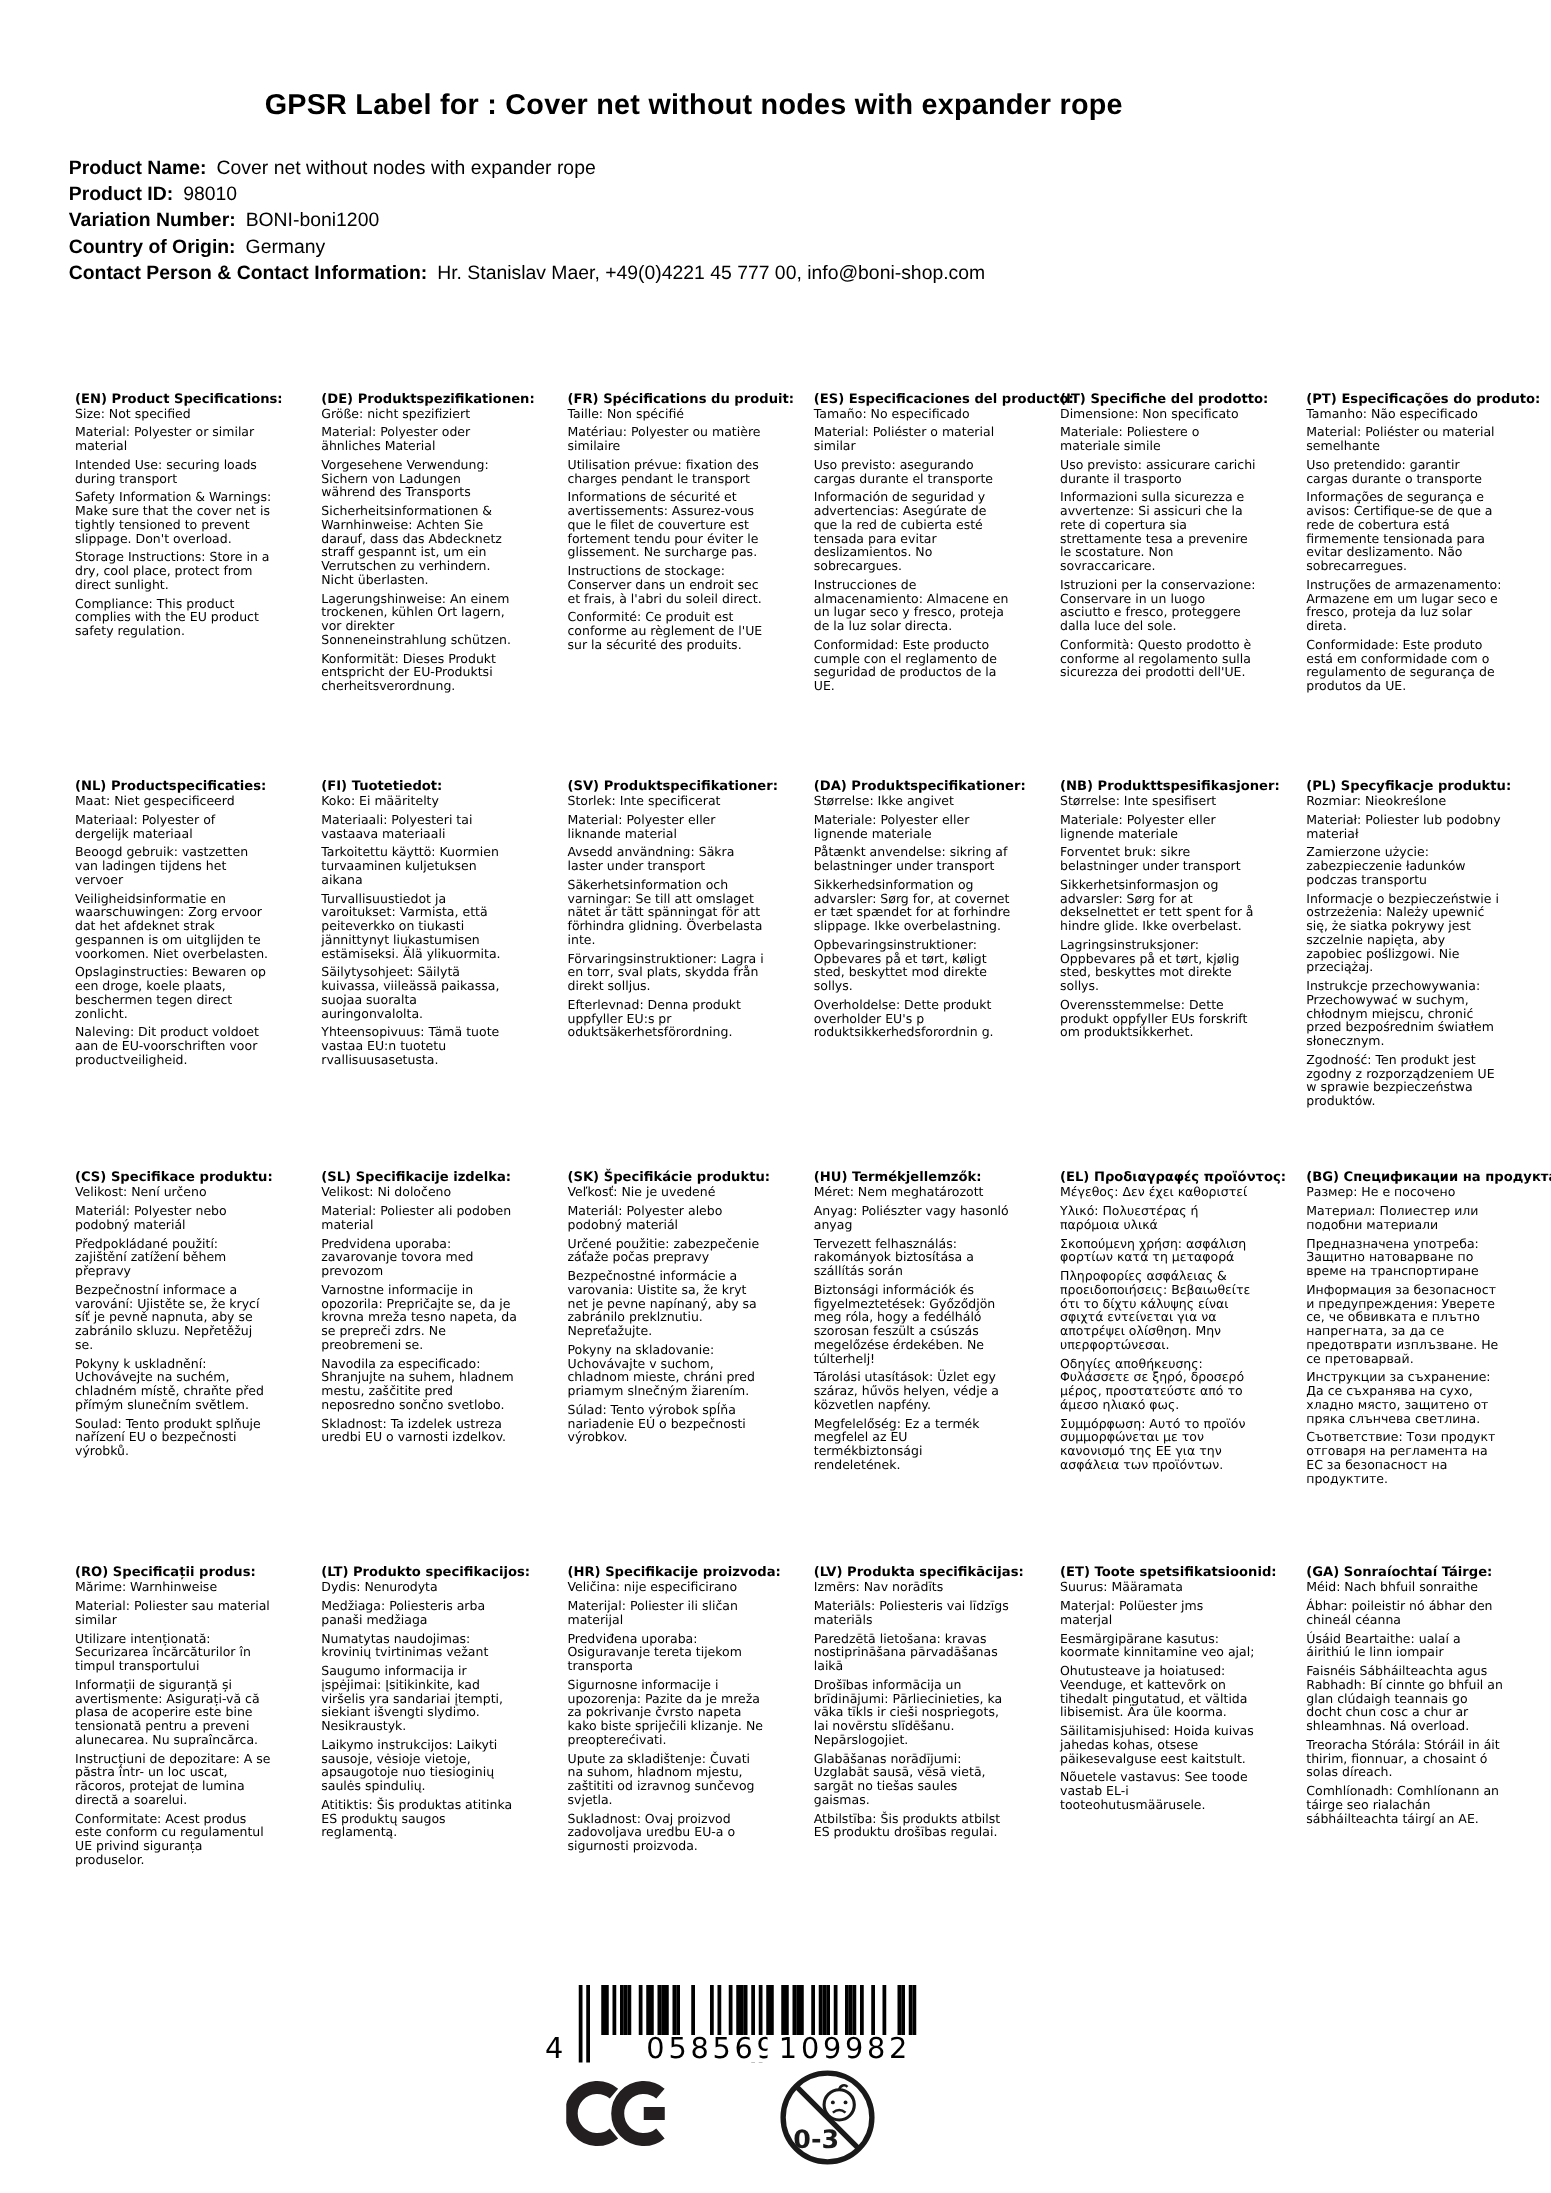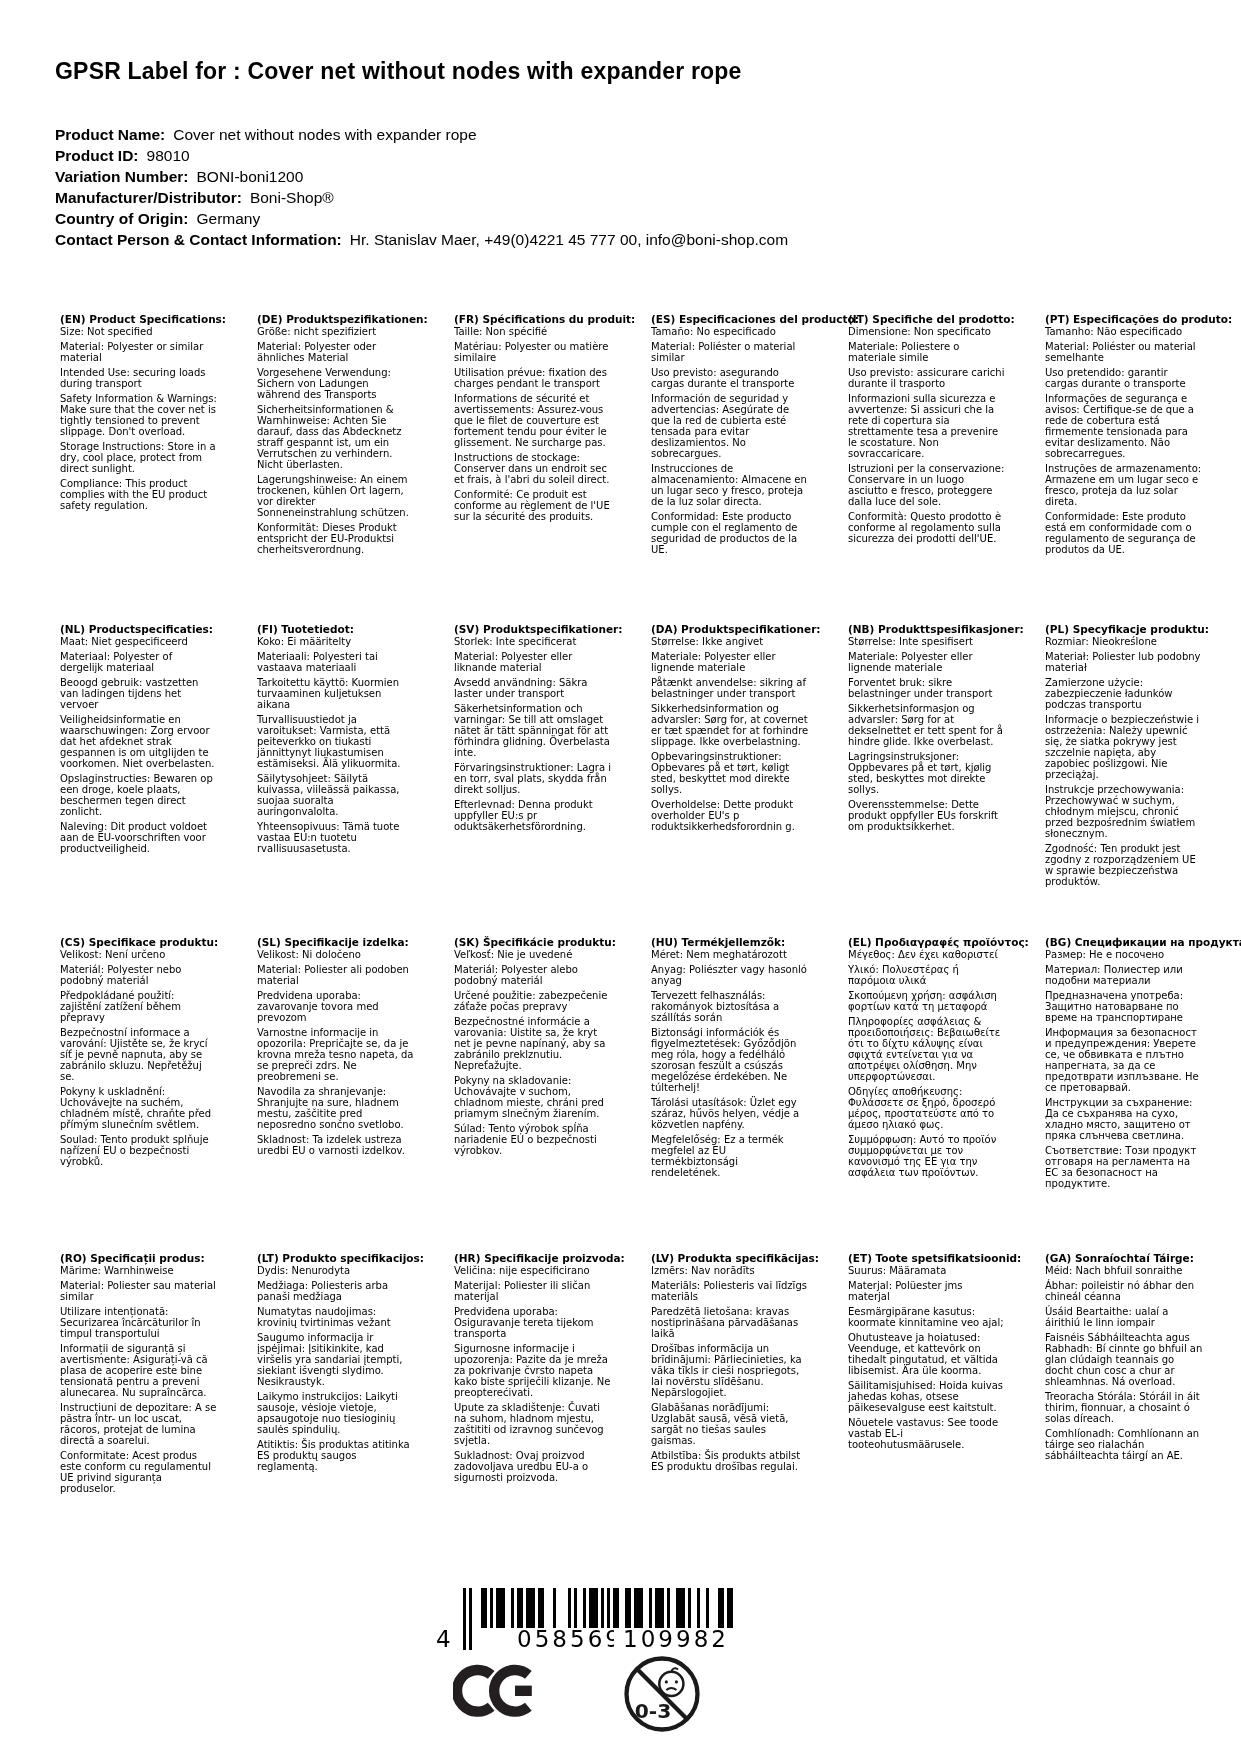--- a/index.html
+++ b/index.html
@@ -1,19 +1,19 @@
 <!DOCTYPE html>
 <html><head>
 <meta charset="utf-8">
 <style>
   html,body{margin:0;padding:0;background:#fff;}
   .page{position:relative;width:1241px;height:1754px;background:#ffffff;color:#000;
         font-family:"DejaVu Sans",sans-serif;overflow:hidden;}
 
-  .title{position:absolute;top:58px;left:55px;width:1000px;text-align:left;
+  .title{position:absolute;top:70px;left:55px;width:1000px;text-align:center;
          font-family:"Liberation Sans",sans-serif;font-weight:bold;font-size:23px;letter-spacing:0.2px;}
 
   .info{position:absolute;top:124px;left:55px;font-family:"Liberation Sans",sans-serif;
         font-size:15.5px;line-height:21px;}
   .info-label{font-weight:bold;margin-right:8px;}
 
   .specs{position:absolute;top:302px;left:60px;display:grid;
          grid-template-columns:repeat(6,197px);
          grid-template-rows:310px 313px 316px auto;align-items:start;}
   .spec{width:197px;box-sizing:border-box;padding-right:39px;font-size:10px;line-height:11px;}
@@ -44,23 +44,20 @@
       <div class="info-row">
       <span class="info-label">Product Name:</span><span class="info-value">Cover net without nodes with expander rope</span>
     </div>
       <div class="info-row">
       <span class="info-label">Product ID:</span><span class="info-value">98010</span>
     </div>
       <div class="info-row">
       <span class="info-label">Variation Number:</span><span class="info-value">BONI-boni1200</span>
     </div>
       <div class="info-row">
-      <span class="info-label">Manufacturer/Distributor:</span><span class="info-value">Boni-Shop®</span>
-    </div>
-      <div class="info-row">
       <span class="info-label">Country of Origin:</span><span class="info-value">Germany</span>
     </div>
       <div class="info-row">
       <span class="info-label">Contact Person &amp; Contact Information:</span><span class="info-value">Hr. Stanislav Maer, +49(0)4221 45 777 00, info@boni-shop.com</span>
     </div>
     </div>
 
   <div class="specs">
       <div class="spec">
       <div class="spec-header">(EN) Product Specifications:</div>
@@ -178,21 +175,21 @@
         <p class="spec-p">Bezpečnostní informace a varování: Ujistěte se, že krycí síť je pevně napnuta, aby se zabránilo skluzu. Nepřetěžuj se.</p>
         <p class="spec-p">Pokyny k uskladnění: Uchovávejte na suchém, chladném místě, chraňte před přímým slunečním světlem.</p>
         <p class="spec-p">Soulad: Tento produkt splňuje nařízení EU o bezpečnosti výrobků.</p>
       </div>
       <div class="spec">
       <div class="spec-header">(SL) Specifikacije izdelka:</div>
     <p class="spec-p">Velikost: Ni določeno</p>
         <p class="spec-p">Material: Poliester ali podoben material</p>
         <p class="spec-p">Predvidena uporaba: zavarovanje tovora med prevozom</p>
         <p class="spec-p">Varnostne informacije in opozorila: Prepričajte se, da je krovna mreža tesno napeta, da se prepreči zdrs. Ne preobremeni se.</p>
-        <p class="spec-p">Navodila za shranjevanje: Shranjujte na sure, hladnem mestu, zaščitite pred neposredno sončno svetlobo.</p>
+        <p class="spec-p">Navodila za especificado: Shranjujte na suhem, hladnem mestu, zaščitite pred neposredno sončno svetlobo.</p>
         <p class="spec-p">Skladnost: Ta izdelek ustreza uredbi EU o varnosti izdelkov.</p>
       </div>
       <div class="spec">
       <div class="spec-header">(SK) Špecifikácie produktu:</div>
     <p class="spec-p">Veľkosť: Nie je uvedené</p>
         <p class="spec-p">Materiál: Polyester alebo podobný materiál</p>
         <p class="spec-p">Určené použitie: zabezpečenie záťaže počas prepravy</p>
         <p class="spec-p">Bezpečnostné informácie a varovania: Uistite sa, že kryt net je pevne napínaný, aby sa zabránilo preklznutiu. Nepreťažujte.</p>
         <p class="spec-p">Pokyny na skladovanie: Uchovávajte v suchom, chladnom mieste, chráni pred priamym slnečným žiarením.</p>
         <p class="spec-p">Súlad: Tento výrobok spĺňa nariadenie EÚ o bezpečnosti výrobkov.</p>

